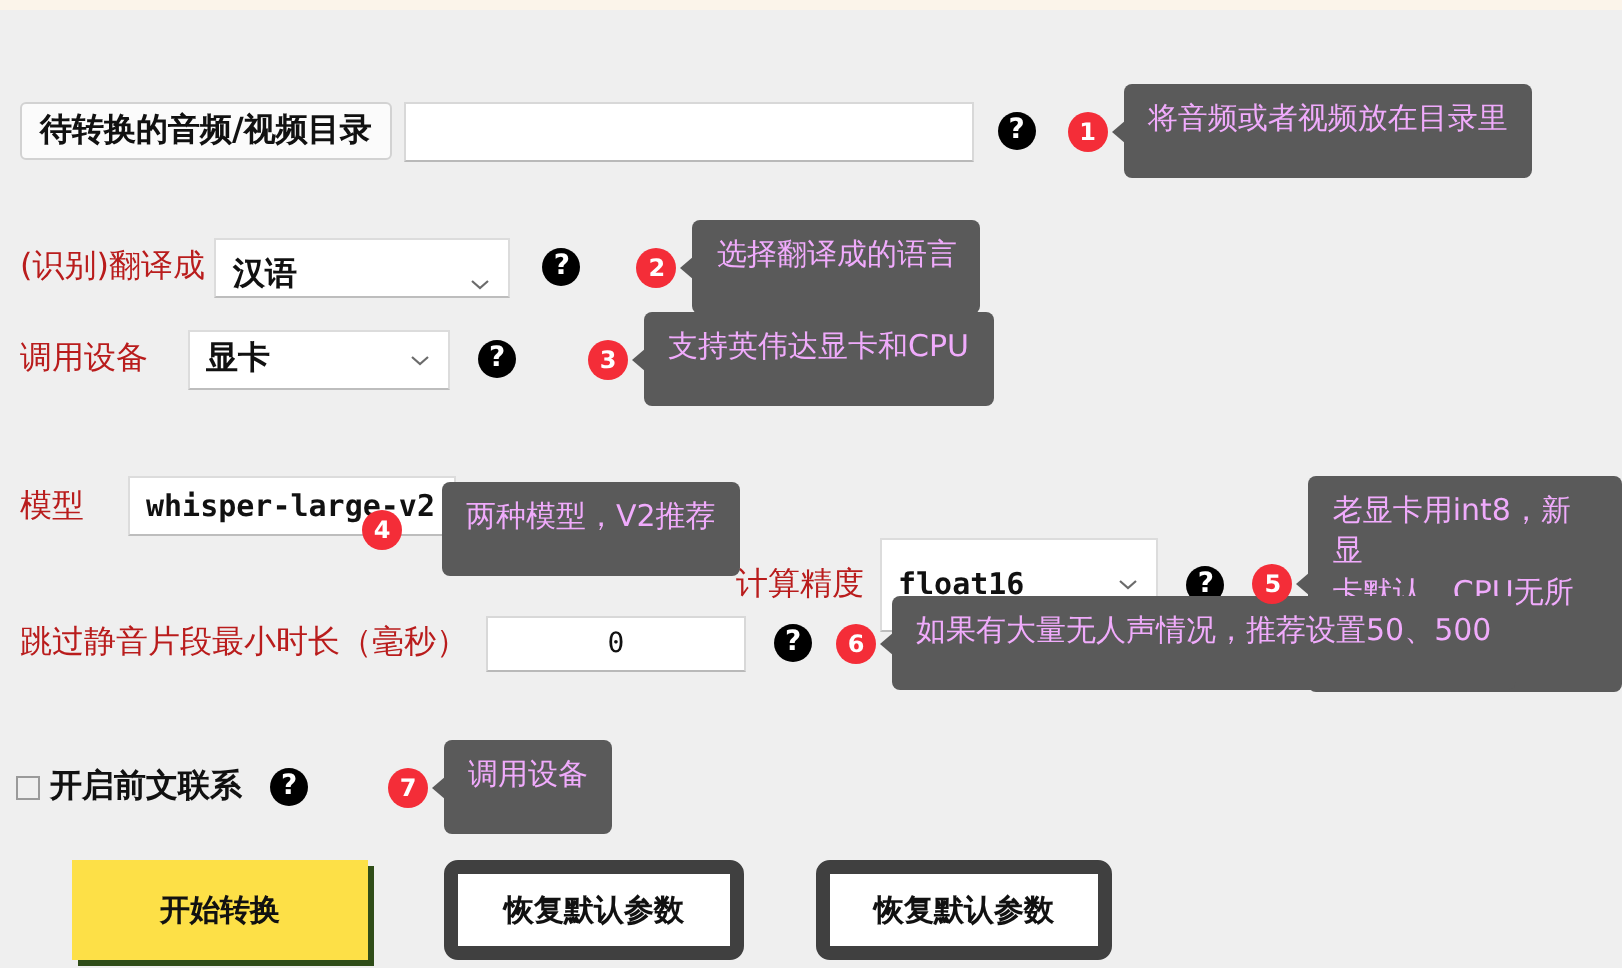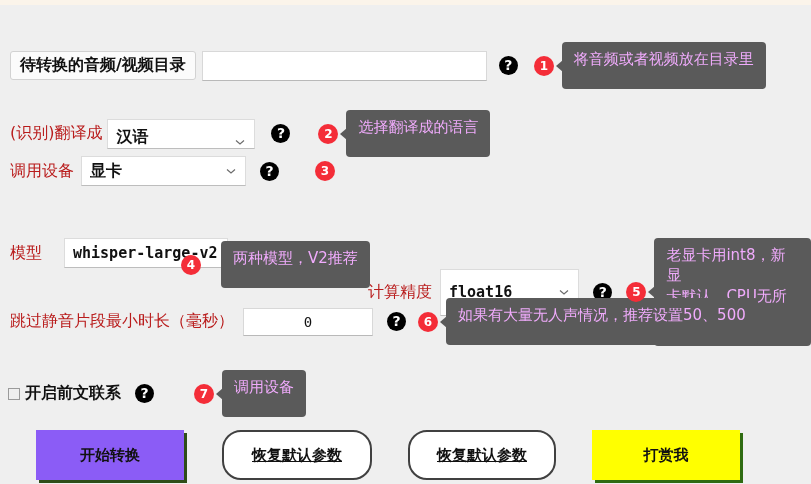--- a/index.html
+++ b/index.html
@@ -186,26 +186,25 @@
     font-weight: 700;
     color: #111;
     display: flex;
     align-items: center;
     justify-content: center;
     box-sizing: border-box;
     cursor: default;
   }
   .btm-btn.flat-white {
     background: #ffffff;
-    border: 2px solid #404040;
-    border-radius: 19px;
-    text-decoration: underline;
+    border: 7px solid #404040;
+    border-radius: 7px;
   }
   .btm-btn.green {
-    background: #8b5cf6;
+    background: #fde047;
     border: none;
     box-shadow: 3px 3px 0 #2f4d18;
   }
   .btm-btn.yellow {
     background: #ffff00;
     border: none;
     box-shadow: 3px 3px 0 #2f6b12;
   }
 </style>
 </head>
@@ -233,30 +232,31 @@
         </svg>
       </span>
     </div>
     <div class="help-icon" style="margin-left:16px;">?</div>
     <div class="badge" style="margin-left:28px;">2</div>
     <div class="tip">选择翻译成的语言</div>
   </div>
 
   <div class="row" style="left:10px; top:156px;">
     <div class="plain-label">调用设备</div>
-    <div class="select" style="width:165px; height:30px; margin-left:7px;">
+    <div class="select" style="width:131px; height:30px; margin-left:20px;">
       <span class="sel-value">显卡</span>
       <span class="chevron">
         <svg viewBox="0 0 12 12" width="12" height="12">
           <path d="M2 4.5 L6 8 L10 4.5" fill="none" stroke="#6b6b6b" stroke-width="1.1"></path>
         </svg>
       </span>
     </div>
     <div class="help-icon" style="margin-left:14px;">?</div>
     <div class="badge" style="margin-left:36px;">3</div>
+    <div class="tip">支持英伟达显卡和CPU</div>
   </div>
 
   <div class="row" style="left:10px; top:238px;">
     <div class="plain-label">模型</div>
     <div class="select mono" style="width:164px; height:30px; margin-left:22px;">
       <span class="sel-value">whisper-large-v2</span>
     </div>
   </div>
 
   <div class="row" style="left:181px; top:241px; z-index:7;">
@@ -299,15 +299,14 @@
     <div class="badge" style="margin-left:40px;">7</div>
     <div class="tip">调用设备</div>
   </div>
 
   <div class="btm-btn green" style="left:36px; top:430px; width:148px; height:50px;">开始转换</div>
 
   <div class="btm-btn flat-white" style="left:222px; top:430px; width:150px; height:50px;">恢复默认参数</div>
 
   <div class="btm-btn flat-white" style="left:408px; top:430px; width:148px; height:50px;">恢复默认参数</div>
 
-  <div class="btm-btn yellow" style="left:592px; top:430px; width:148px; height:50px;">打赏我</div>
 
 </div>
 
 </body></html>

